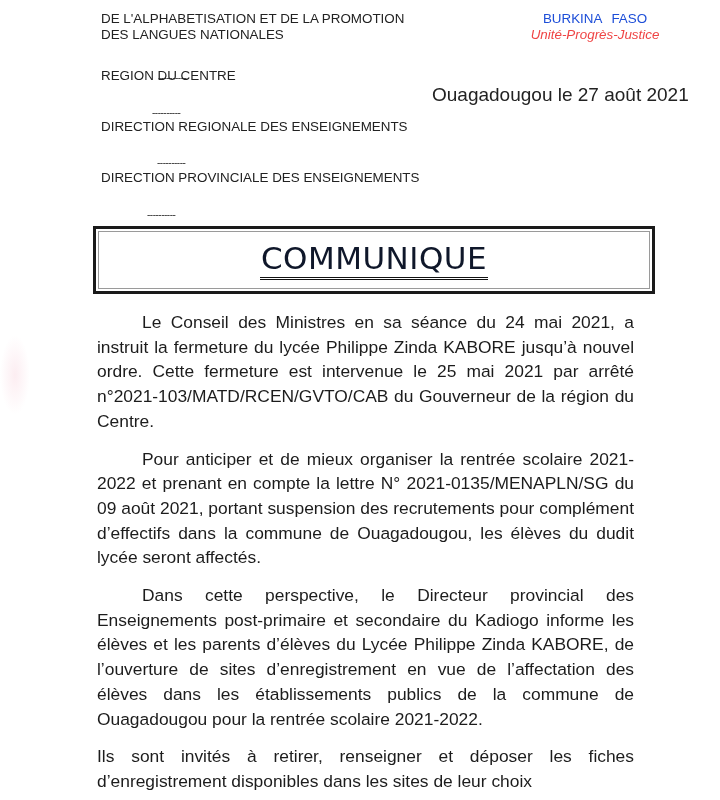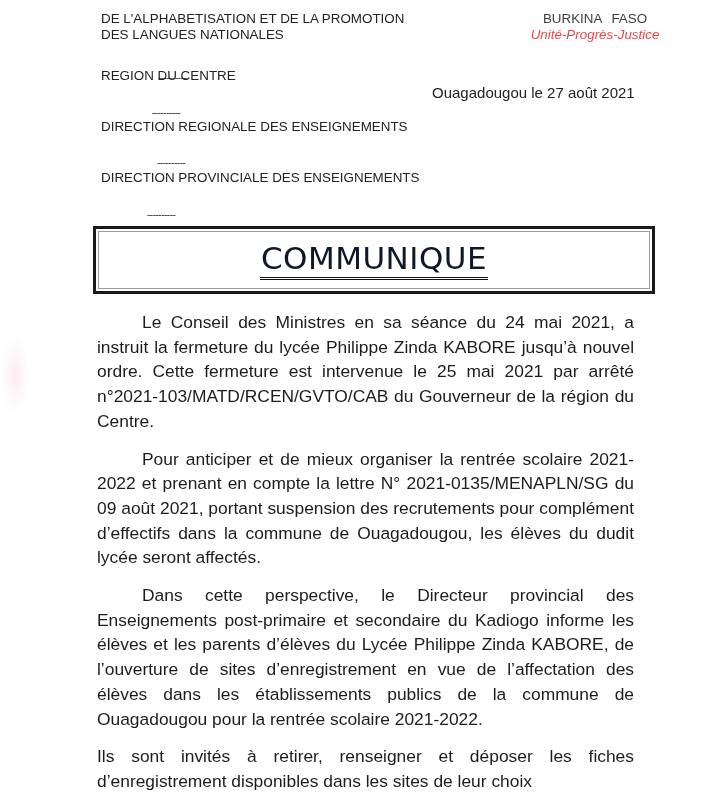--- a/index.html
+++ b/index.html
@@ -7,23 +7,23 @@
     width:720px; height:800px; overflow:hidden; position:relative;
     background:#ffffff; color:#1a1a1a;
   }
   .hdr {
     position:absolute; font-family:"Liberation Sans", sans-serif;
     font-size:13.4px; line-height:15.5px; color:#222;
   }
   .hdr div { white-space:nowrap; }
   .dash { position:absolute; font-family:"Liberation Sans", sans-serif; font-size:10px; line-height:8px; color:#333; letter-spacing:-0.5px; }
   .right-block { position:absolute; left:500px; top:11px; text-align:center; width:190px; font-family:"Liberation Sans", sans-serif; }
-  .country { font-size:13.4px; line-height:15.5px; word-spacing:6px; color:#404040; }
+  .country { font-size:13.4px; line-height:15.5px; word-spacing:6px; color:#1d4ed8; }
   .motto { font-size:13.4px; line-height:15.5px; font-style:italic; color:#ef4444; }
-  .place-date { position:absolute; left:432px; top:84px; font-family:"Liberation Sans", sans-serif; font-size:15px; color:#222; white-space:nowrap; }
+  .place-date { position:absolute; left:432px; top:84px; font-family:"Liberation Sans", sans-serif; font-size:19px; color:#222; white-space:nowrap; }
   .title-box {
     position:absolute; left:93px; top:226px; width:562px; height:68px;
     border:3px solid #1a1a1a; box-sizing:border-box;
     box-shadow: inset 0 0 0 2px #ffffff, inset 0 0 0 3px #9a9a9a;
   }
   .title {
     position:absolute; left:0; right:0; top:10px; text-align:center;
     font-family:"DejaVu Sans", sans-serif; font-size:31px; letter-spacing:0.5px;
     font-weight:normal; color:#0f172a;
   }

